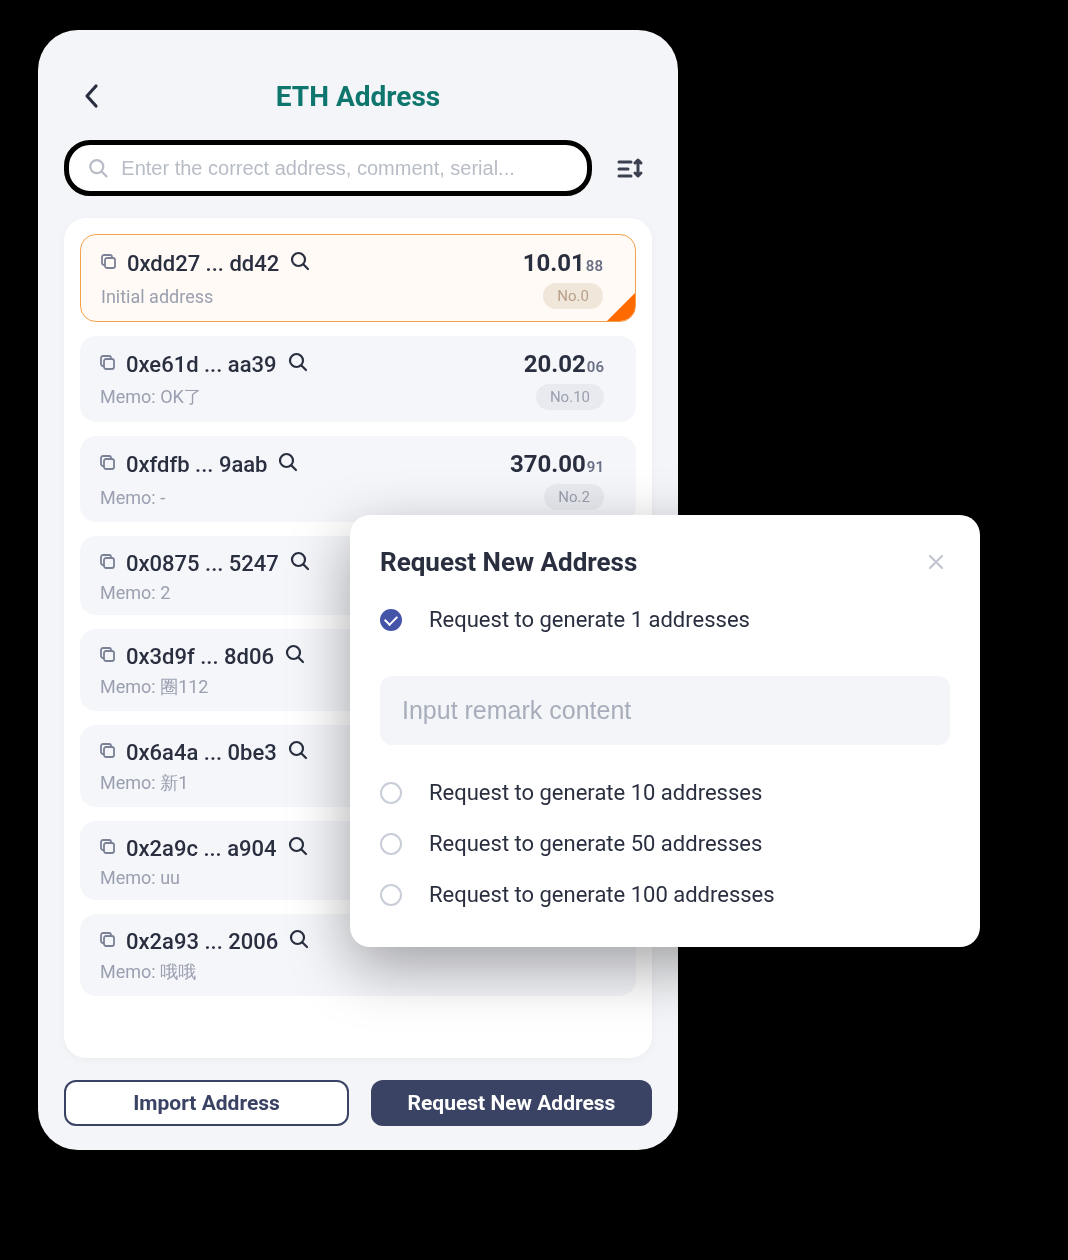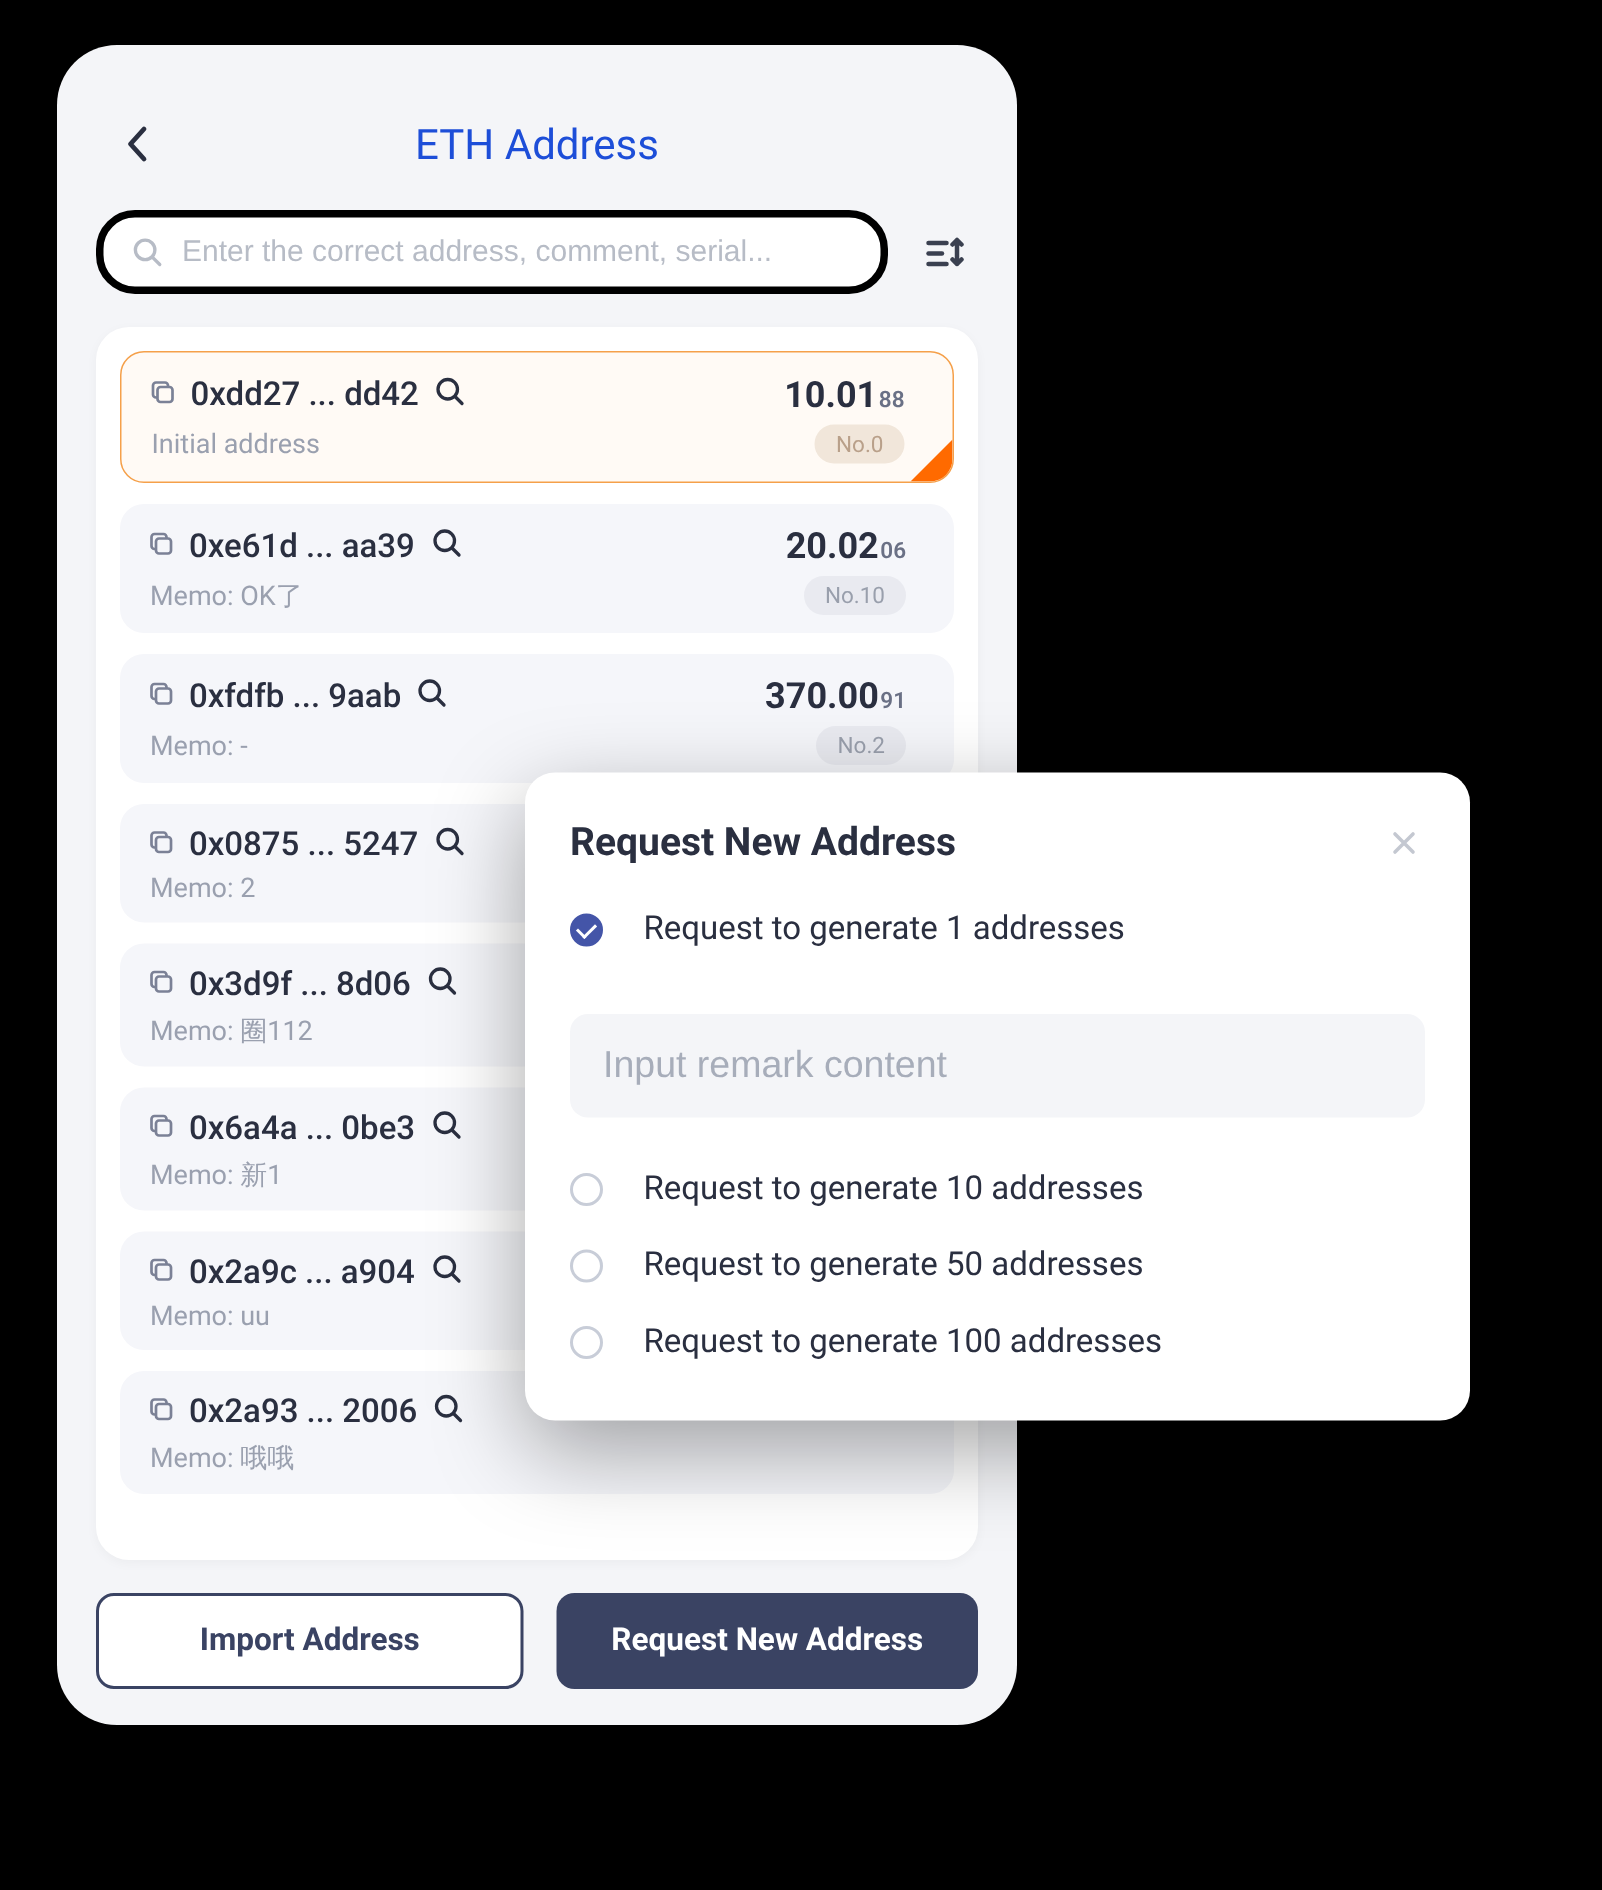--- a/index.html
+++ b/index.html
@@ -36,22 +36,22 @@
     position: absolute;
     left: 10px;
     top: 50%;
     transform: translateY(-50%);
     width: 36px; height: 36px;
     display: flex; align-items: center; justify-content: center;
     cursor: pointer;
   }
   .title {
     font-size: 28px;
-    font-weight: 400;
-    color: #1d4ed8;
+    font-weight: 700;
+    color: #0f766e;
   }
   .search-row {
     display: flex;
     align-items: center;
     gap: 16px;
     margin-bottom: 22px;
   }
   .search-box {
     flex: 1;
     background: #fff;
@@ -162,21 +162,21 @@
     border-bottom: 28px solid #ff6a00;
     border-left: 28px solid transparent;
   }
   .footer {
     display: flex;
     gap: 22px;
     margin-top: 22px;
   }
   .btn {
     flex: 1;
-    height: 64px;
+    height: 46px;
     border-radius: 12px;
     font-size: 21px;
     font-weight: 700;
     display: flex;
     align-items: center;
     justify-content: center;
     cursor: pointer;
   }
   .btn-outline {
     background: #fff;

